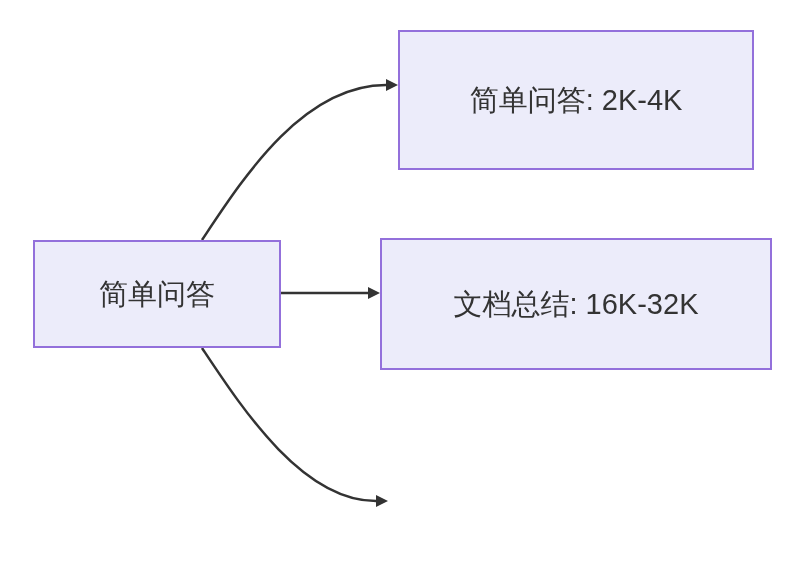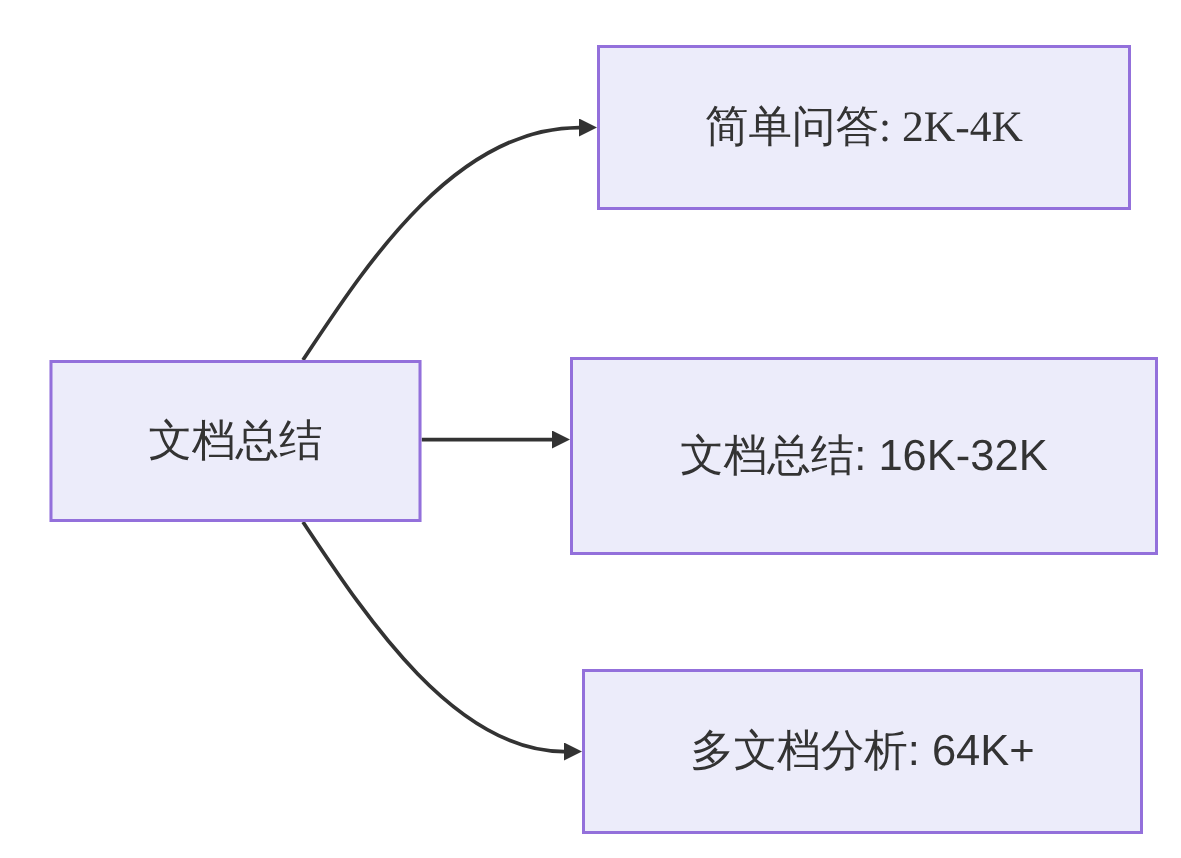--- a/index.html
+++ b/index.html
@@ -43,49 +43,46 @@
     align-items: center;
     justify-content: center;
     background: var(--node_fill);
     border: 2.5px solid var(--node_border);
     color: var(--text);
     font-size: 29px;
     line-height: 1;
     white-space: nowrap;
   }
   .node-root { left: 33px;  top: 240px; width: 248px; height: 108px; }
-  .node-b0   { left: 398px; top: 30px;  width: 356px; height: 110px; font-family: Liberation Serif, serif; }
+  .node-b0   { left: 398px; top: 30px;  width: 356px; height: 140px; }
   .node-b1   { left: 380px; top: 238px; width: 392px; height: 132px; }
   .node-b2   { left: 388px; top: 446px; width: 374px; height: 110px; }
 </style>
 </head>
 <body>
 
 <div class="canvas">
 
   <svg class="edge-layer" viewBox="0 0 787 572" xmlns="http://www.w3.org/2000/svg">
     <defs>
       <marker id="arrowhead" viewBox="0 0 12 12" refX="0" refY="6" markerWidth="12" markerHeight="12" markerUnits="userSpaceOnUse" orient="auto">
         <path d="M0,0 L12,6 L0,12 Z"></path>
       </marker>
     </defs>
     <path class="edge" d="M 202 240 C 242 180, 302 85, 386 85" marker-end="url(#arrowhead)"></path>
     <path class="edge" d="M 281 293 L 368 293" marker-end="url(#arrowhead)"></path>
     <path class="edge" d="M 202 348 C 242 408, 302 501, 376 501" marker-end="url(#arrowhead)"></path>
   </svg>
 
   <div class="node node-root">
-    <span>文档总结</span>
+    <span>简单问答</span>
   </div>
 
   <div class="node node-b0">
     <span>简单问答: 2K-4K</span>
   </div>
 
   <div class="node node-b1">
     <span>文档总结: 16K-32K</span>
   </div>
 
-  <div class="node node-b2">
-    <span>多文档分析: 64K+</span>
-  </div>
 
 </div>
 
 </body></html>

